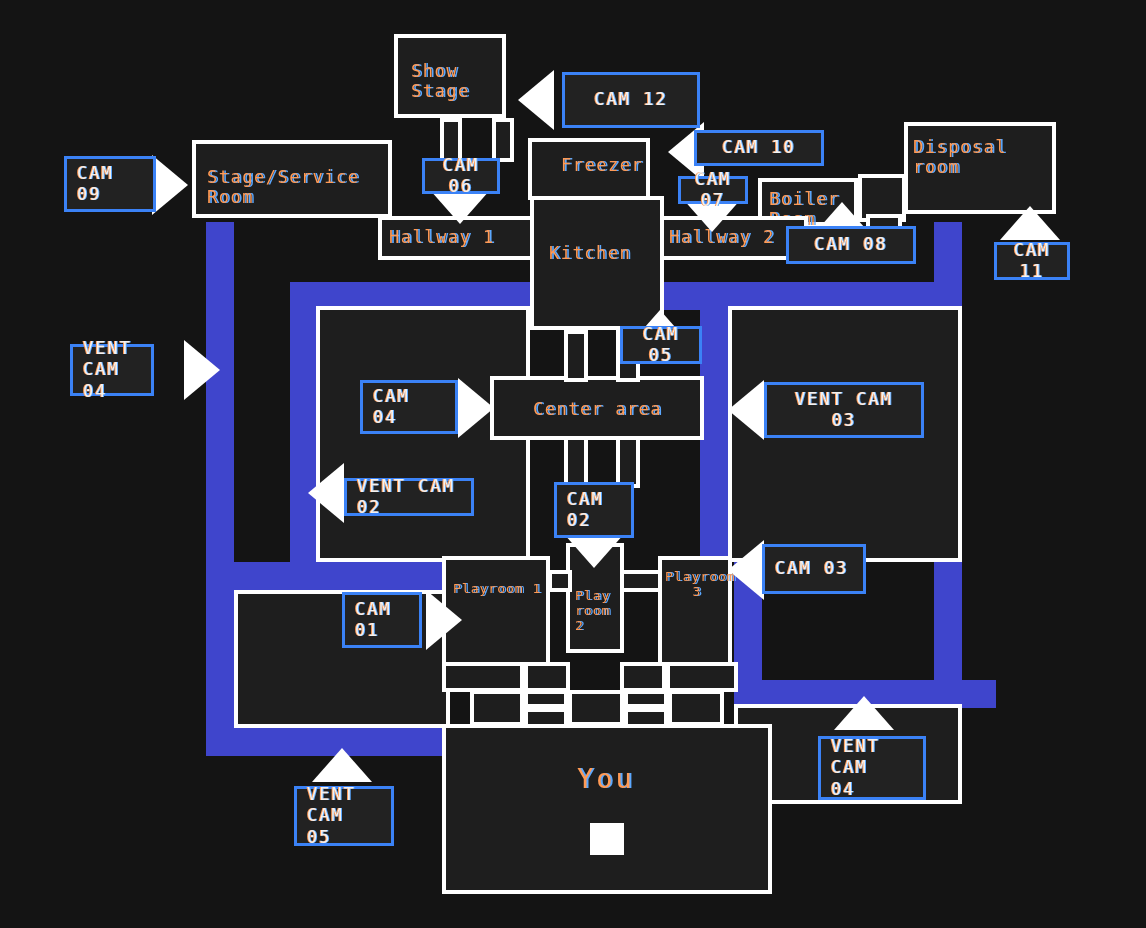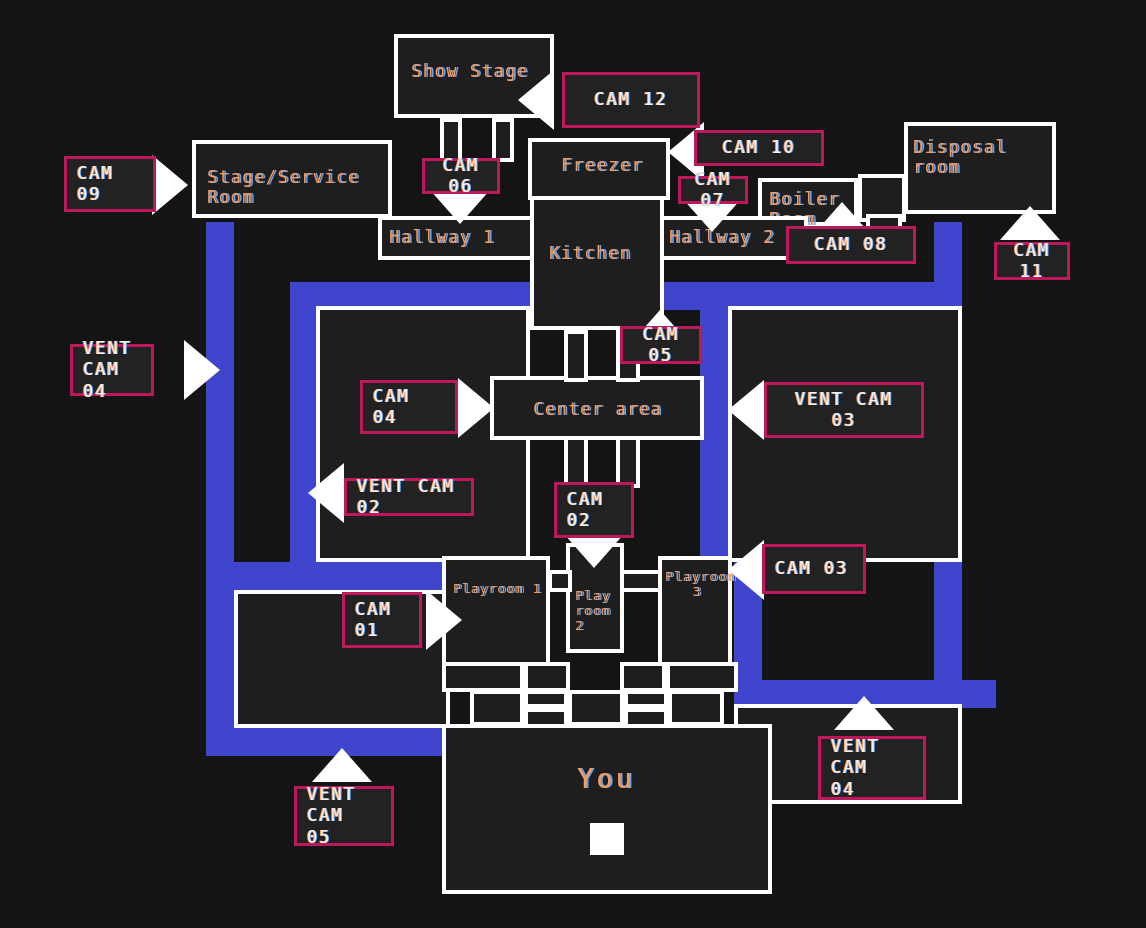--- a/index.html
+++ b/index.html
@@ -40,21 +40,21 @@
     line-height: 1.15;
     text-shadow: -1px 0 0 #ff9a55, 1px 0 0 #5ba8ff;
   }
   .room.plain { color: transparent; }
 
   
   .label {
     position: absolute;
     box-sizing: border-box;
     background: #222222;
-    border: 3px solid #be185d;
+    border: 3px solid #3b82f6;
     color: #f2f2f2;
     display: flex;
     align-items: center;
     font-size: 17px;
     letter-spacing: 2px;
     line-height: 1.25;
     padding: 0 10px;
     text-shadow: -1px 0 0 #ff9a55, 1px 0 0 #5ba8ff;
     white-space: pre-line;
     z-index: 30;
@@ -126,29 +126,29 @@
   <div class="vent" style="left:206px; top:728px; width:244px; height:28px;"></div>
   <div class="vent" style="left:234px; top:562px; width:216px; height:28px;"></div>
   <div class="vent" style="left:290px; top:282px; width:28px; height:300px;"></div>
   <div class="vent" style="left:290px; top:282px; width:240px; height:28px;"></div>
   <div class="vent" style="left:662px; top:282px; width:290px; height:28px;"></div>
   <div class="vent" style="left:700px; top:282px; width:28px; height:300px;"></div>
   <div class="vent" style="left:934px; top:222px; width:28px; height:462px;"></div>
   <div class="vent" style="left:734px; top:680px; width:262px; height:28px;"></div>
   <div class="vent" style="left:734px; top:562px; width:28px; height:146px;"></div>
 
-  <div class="room plain" style="left:394px; top:34px; width:160px; height:84px;">
+  <div class="room plain" style="left:394px; top:34px; width:112px; height:84px;">
     <span class="txt" style="left:14px; top:24px;">Show Stage</span>
   </div>
 
   <div class="room plain" style="left:192px; top:140px; width:200px; height:78px;">
     <span class="txt" style="left:12px; top:24px;">Stage/Service Room</span>
   </div>
 
-  <div class="room plain" style="left:528px; top:138px; width:142px; height:62px;">
+  <div class="room plain" style="left:528px; top:138px; width:122px; height:62px;">
     <span class="txt" style="left:30px; top:14px;">Freezer</span>
   </div>
 
   <div class="room plain" style="left:904px; top:122px; width:152px; height:92px;">
     <span class="txt" style="left:6px; top:12px;">Disposal room</span>
   </div>
 
   <div class="room plain" style="left:758px; top:178px; width:100px; height:48px;">
     <span class="txt" style="left:8px; top:8px;">Boiler
 Room</span>

